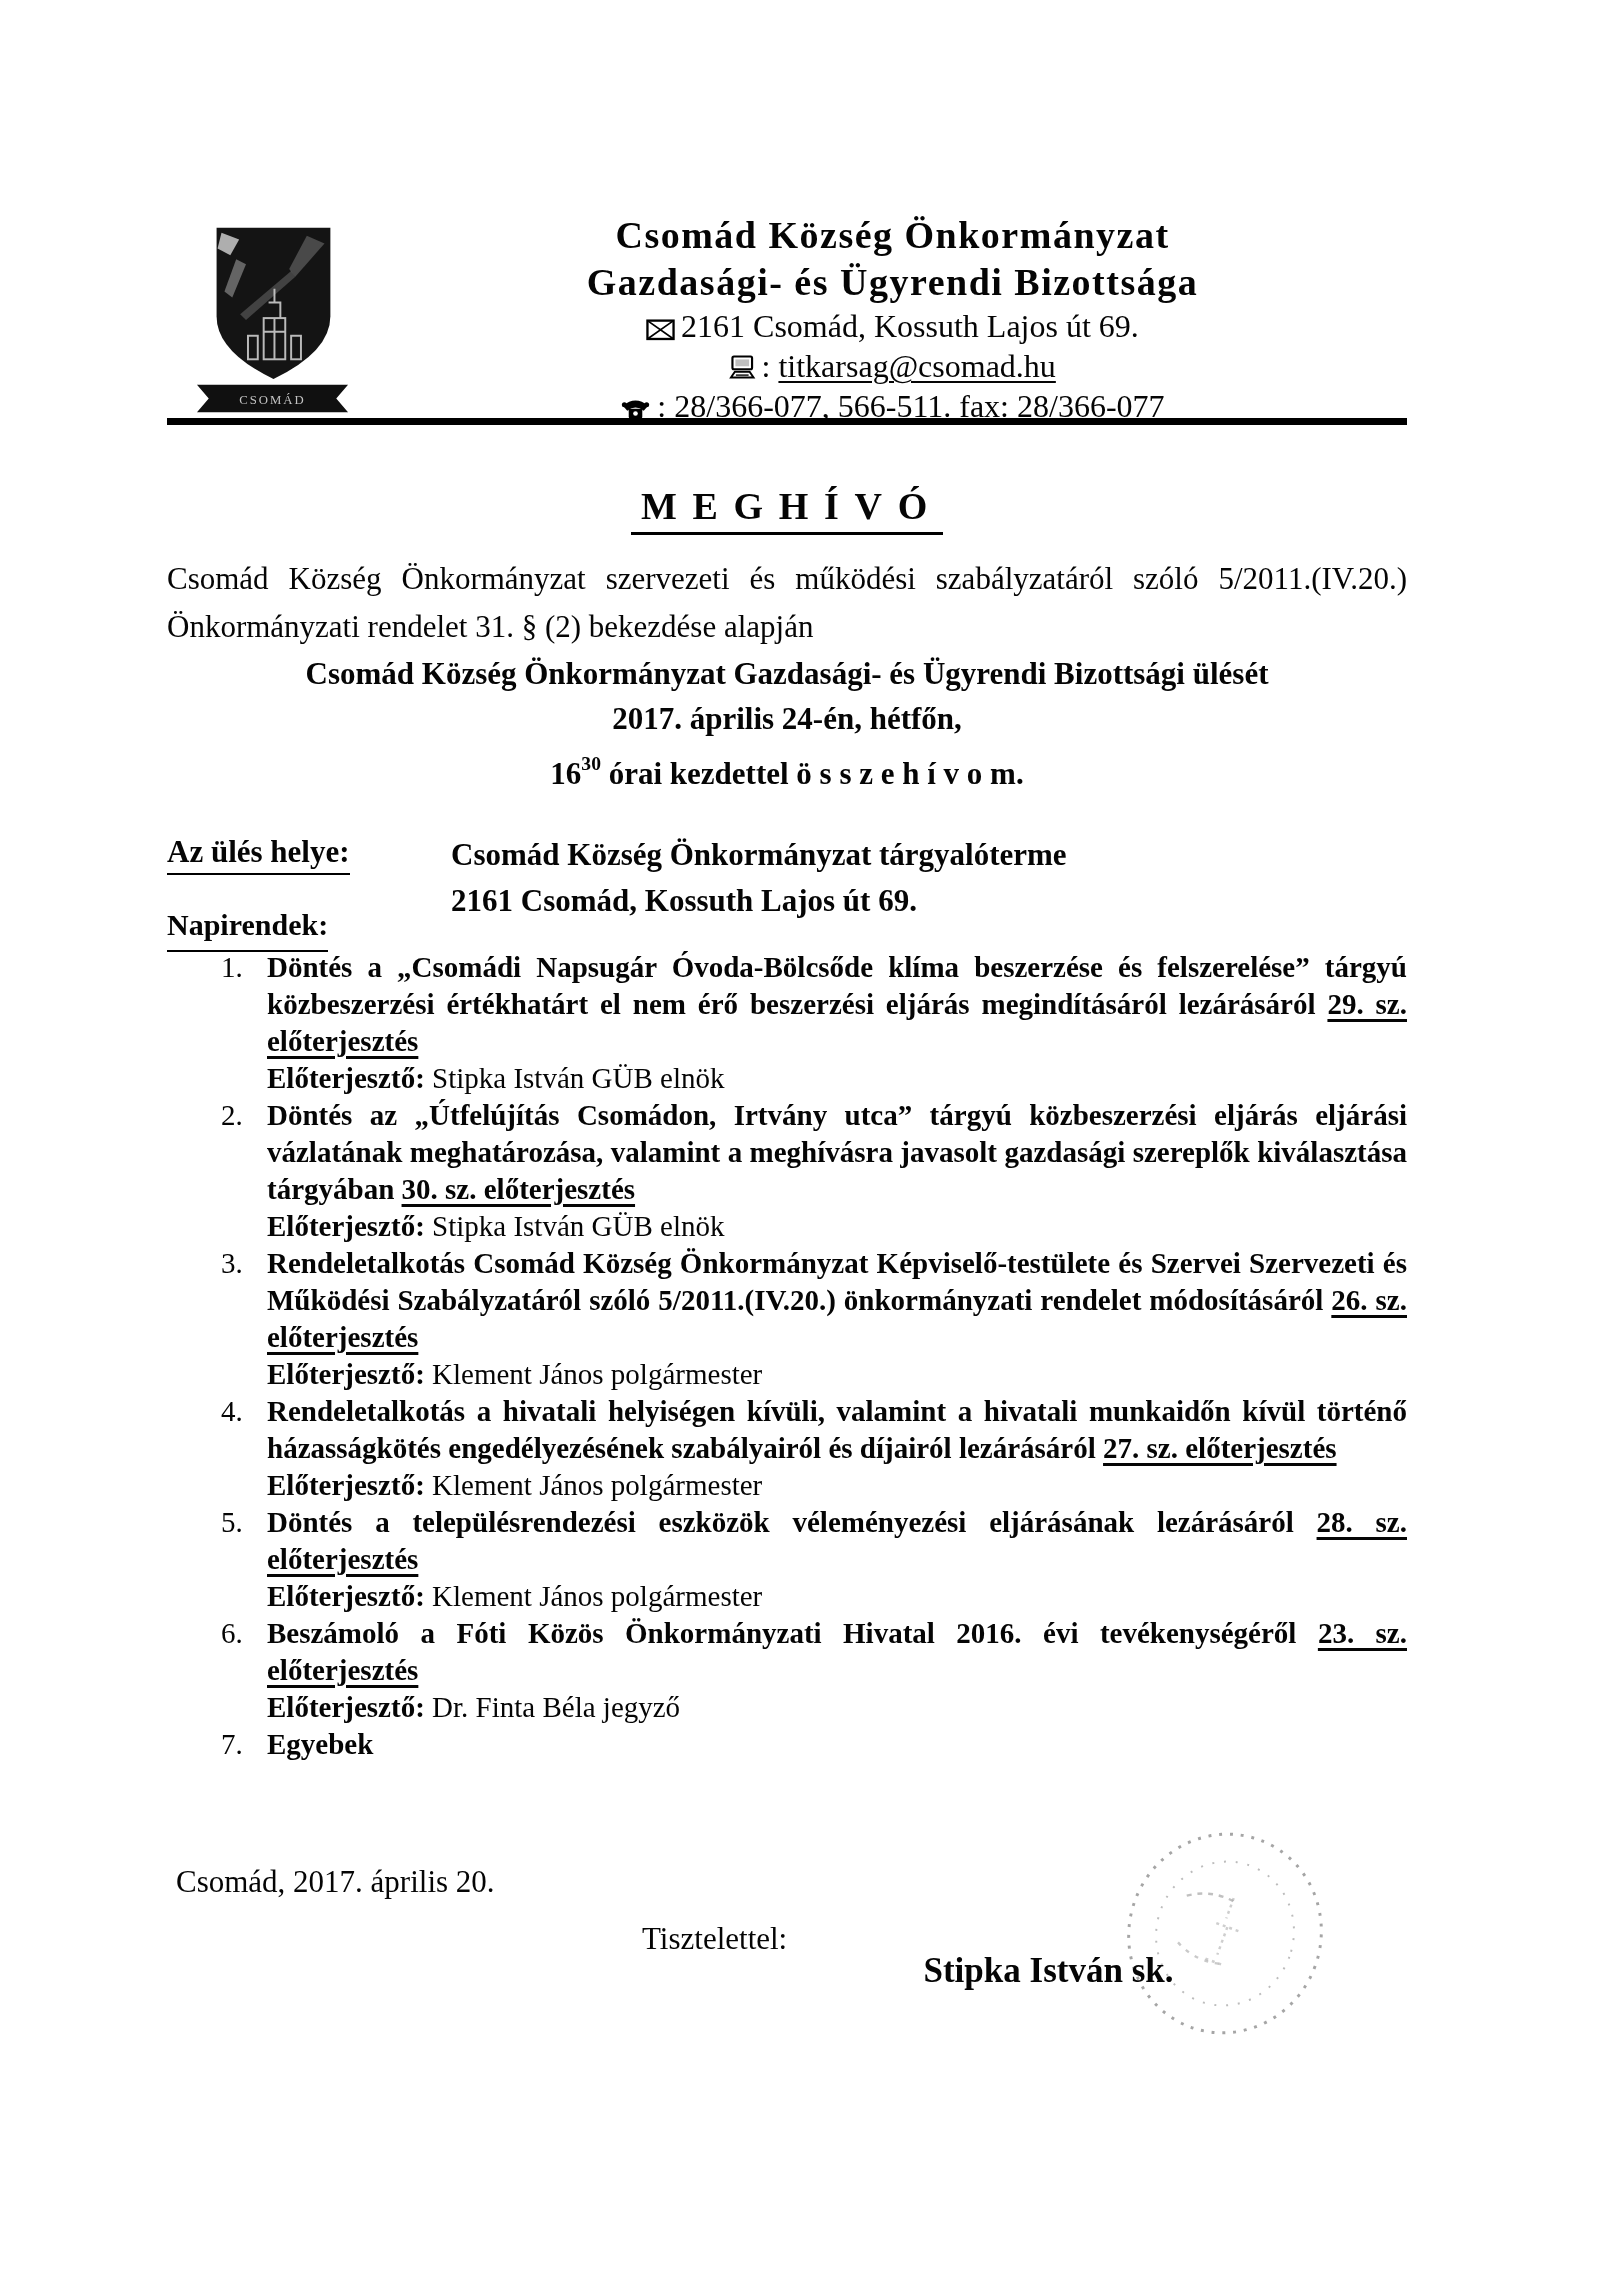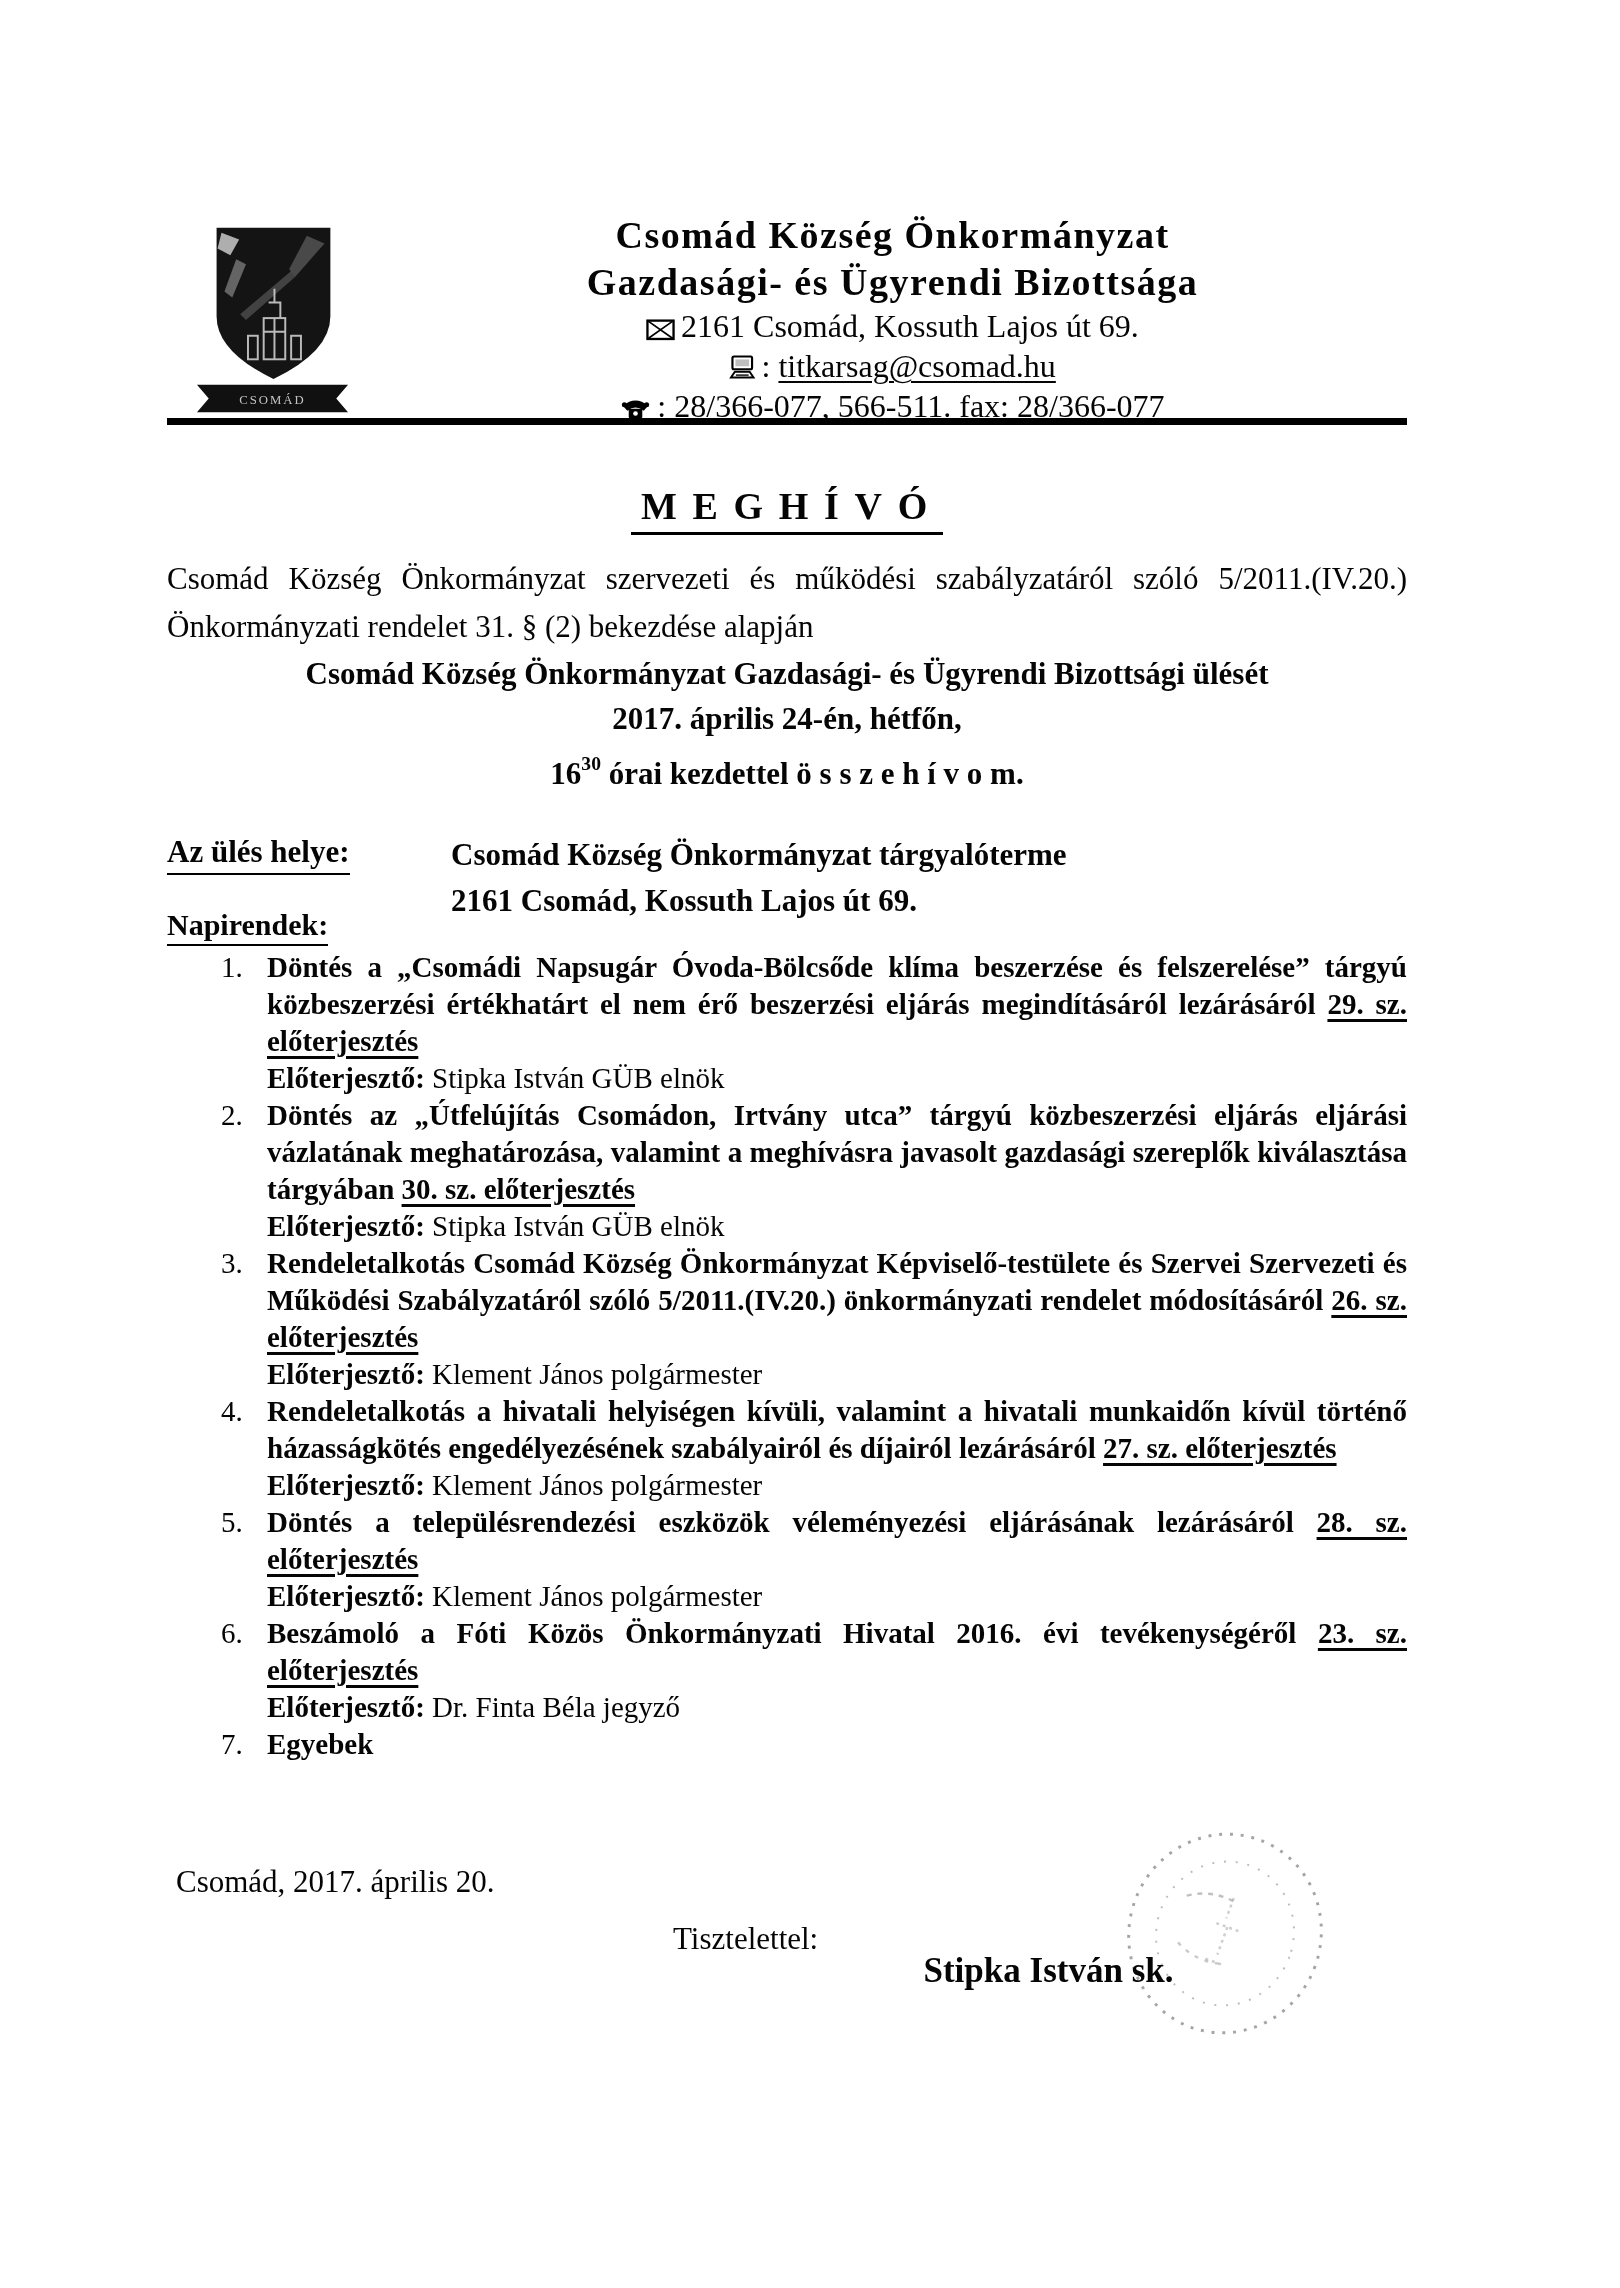--- a/index.html
+++ b/index.html
@@ -31,33 +31,33 @@
 
   
   #venue{top:832px;}
   .venue-label{position:absolute;left:0;top:2px;font-weight:bold;font-size:31px;
                border-bottom:2.9px solid #000;padding-bottom:2.9px;}
   .venue-lines{margin-left:284px;font-weight:bold;font-size:31px;line-height:46px;}
 
   
   #agenda-head{top:908px;}
   .agenda-heading{display:inline-block;font-weight:bold;font-size:30px;
-                  border-bottom:2.9px solid #000;padding-bottom:2px;}
+                  border-bottom:2.9px solid #000;padding-bottom:8px;}
   #agenda-list{top:949px;}
   .agenda-item{display:flex;}
   .num{flex:none;width:46px;margin-left:54px;font-size:29px;line-height:37px;}
   .abody{flex:1;}
   .main-text{font-weight:bold;font-size:29px;line-height:37px;text-align:justify;}
   .u{text-decoration:underline;text-decoration-thickness:2.9px;text-underline-offset:4.9px;}
   .presenter{font-size:29px;line-height:37px;}
   .plabel{font-weight:bold;}
 
   
   .dateline{position:absolute;left:176px;top:1864px;font-size:31px;}
-  .closing{position:absolute;left:642px;top:1921px;font-size:31px;margin-left:31px;}
+  .closing{position:absolute;left:642px;top:1921px;font-size:31px;}
   .signature{position:absolute;left:877px;top:1949px;width:343px;text-align:center;
              font-weight:bold;font-size:35px;line-height:44px;}
   .stamp{position:absolute;left:1115px;top:1821px;width:221px;height:225px;opacity:.8;}
 </style>
 </head>
 <body>
 
 <div class="page">
 
   <div class="block" id="header">

